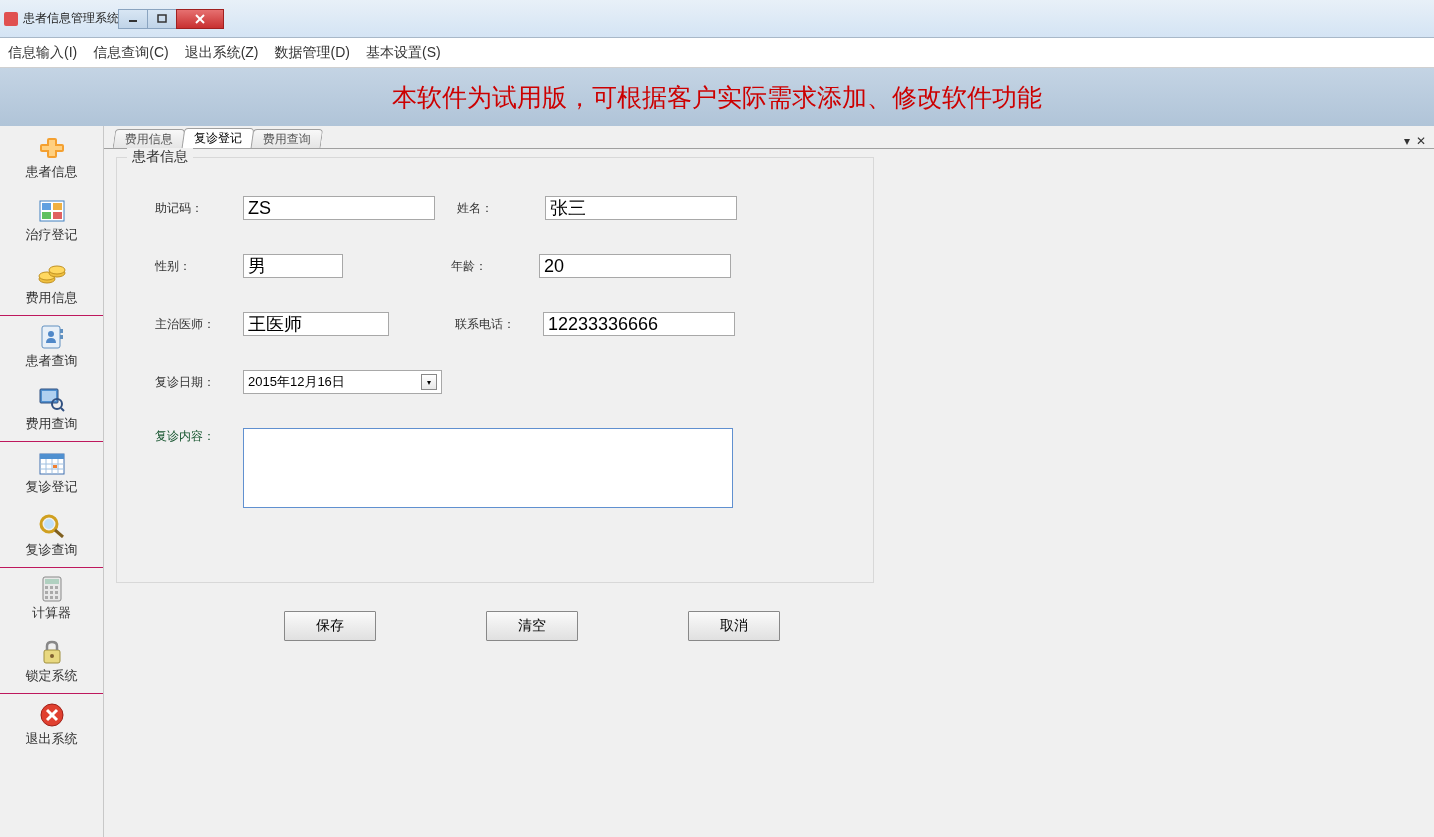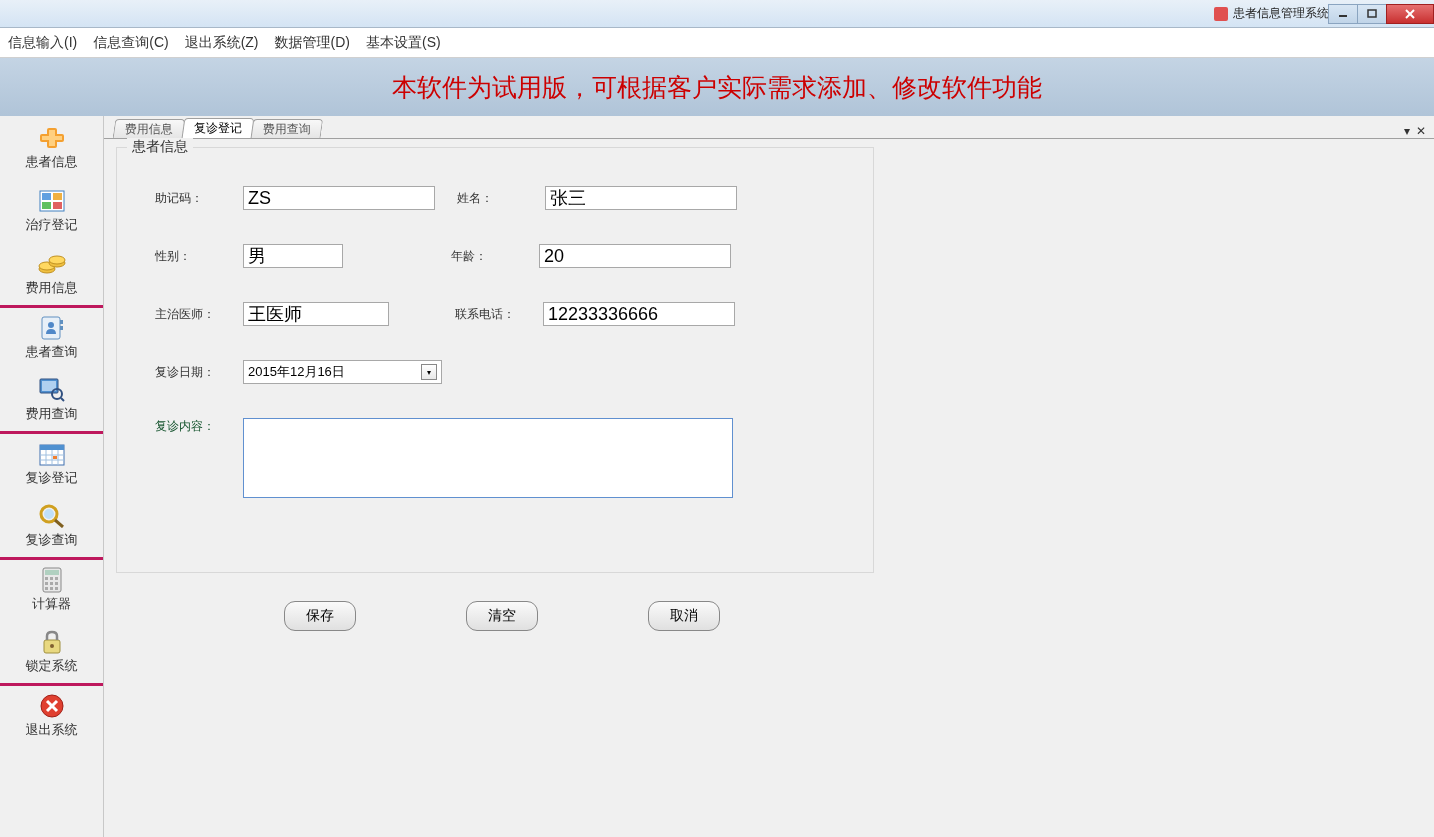--- a/index.html
+++ b/index.html
@@ -1,19 +1,19 @@
 <!DOCTYPE html>
 <html><head>
   <meta charset="utf-8">
   <style>
     * { margin: 0; padding: 0; box-sizing: border-box; }
     body { font-family: "Microsoft YaHei", "SimSun", sans-serif; font-size: 13px; background: #fff; overflow: hidden; }
     
     
-    .titlebar { height: 28px; background: linear-gradient(#e8f0f8, #d4e4f4); display: flex; align-items: center; justify-content: flex-end; border-bottom: 1px solid #a8b8c8; }
+    .titlebar { height: 38px; background: linear-gradient(#e8f0f8, #d4e4f4); display: flex; align-items: center; justify-content: flex-start; border-bottom: 1px solid #a8b8c8; }
     .titlebar-left { display: flex; align-items: center; gap: 5px; padding-left: 4px; }
     .app-icon { width: 14px; height: 14px; background: #e05050; border-radius: 2px; }
     .titlebar-title { font-size: 12px; color: #222; }
     .titlebar-controls { display: flex; }
     .titlebar-btn { width: 30px; height: 20px; background: linear-gradient(#d8e6f4, #c0d4e8); border: 1px solid #8aa4c0; display: flex; align-items: center; justify-content: center; font-size: 11px; margin-left: -1px; }
     .titlebar-btn.close { width: 48px; background: linear-gradient(#e67070, #c83030); color: #fff; border-color: #a02020; }
     
     
     .menubar { height: 30px; background: #fff; display: flex; align-items: center; border-bottom: 1px solid #d0d0d0; padding-left: 8px; gap: 16px; }
     .menu-item { font-size: 14px; color: #333; cursor: default; }
@@ -21,21 +21,21 @@
     
     .banner { height: 58px; background: linear-gradient(#c4d4e4, #b0c4d8); display: flex; align-items: center; justify-content: center; }
     .banner-text { font-size: 25px; color: #c00; font-family: "SimSun", serif; font-weight: 400; }
     
     
     .main-container { display: flex; height: calc(837px - 22px - 30px - 58px); }
     
     
     .sidebar { width: 104px; background: #f0f0f0; border-right: 1px solid #c8c8c8; display: flex; flex-direction: column; }
     .sidebar-item { display: flex; flex-direction: column; align-items: center; justify-content: center; height: 63px; cursor: pointer; }
-    .sidebar-item.sep { border-top: 3px solid #be185d; }
+    .sidebar-item.sep { border-top: 1px solid #be185d; }
     .sidebar-icon { width: 32px; height: 26px; display: flex; align-items: center; justify-content: center; }
     .sidebar-label { font-size: 13px; color: #333; margin-top: 2px; }
     
     
     .content { flex: 1; background: #f0f0f0; display: flex; flex-direction: column; }
     .tabstrip { height: 22px; display: flex; align-items: flex-end; padding-left: 10px; position: relative; }
     .tab { height: 20px; padding: 0 10px; background: linear-gradient(#f8f8f8,#e4e4e4); border: 1px solid #a0a0a0; border-bottom: none; display: flex; align-items: center; font-size: 12px; color: #555; border-radius: 4px 4px 0 0; margin-right: -1px; transform: skewX(-8deg) translateY(1px); }
     .tab > span { transform: skewX(8deg); }
     .tab.active { background: #fff; color: #000; z-index: 2; transform: skewX(-8deg) translateY(0); }
     .tabstrip-right { margin-left: auto; margin-right: 8px; display: flex; align-items: center; gap: 6px; }
@@ -56,21 +56,21 @@
     .form-input.w146 { width: 146px; }
     .form-input.w490 { width: 490px; }
     .gap-col { width: 22px; }
     .gap-col.gsm { width: 108px; }
     .datepicker { width: 199px; height: 24px; border: 1px solid #a8a8a8; background: #fff; display: flex; align-items: center; padding: 0 4px; justify-content: space-between; font-size: 13px; }
     .datepicker-drop { width: 16px; height: 16px; border: 1px solid #888; display: flex; align-items: center; justify-content: center; font-size: 8px; background: linear-gradient(#fff,#e8e8e8); }
     .textarea { width: 490px; height: 80px; border: 1px solid #6090d0; background: #fff; padding: 4px; font-size: 13px; font-family: inherit; resize: none; }
     
     
     .button-row { display: flex; gap: 110px; margin-left: 180px; margin-top: 28px; }
-    .btn { width: 72px; height: 30px; border: 1px solid #888; background: linear-gradient(#fafafa,#e0e0e0); border-radius: 11px; font-size: 14px; cursor: pointer; font-family: inherit; }
+    .btn { width: 92px; height: 30px; border: 1px solid #888; background: linear-gradient(#fafafa,#e0e0e0); border-radius: 1px; font-size: 14px; cursor: pointer; font-family: inherit; }
     
     
     svg { display: block; }
   </style>
 </head>
 <body>
 
 <div class="titlebar">
   <div class="titlebar-left">
     <div class="app-icon"></div>

